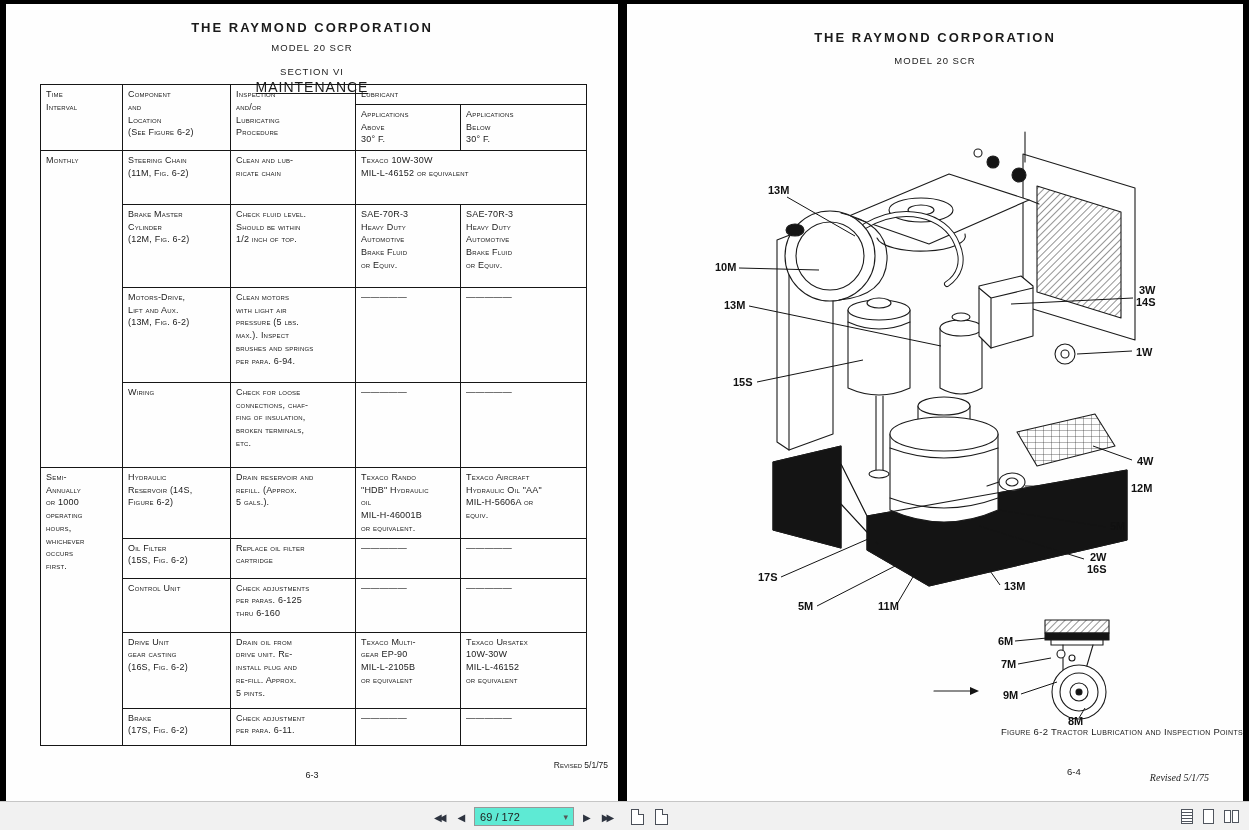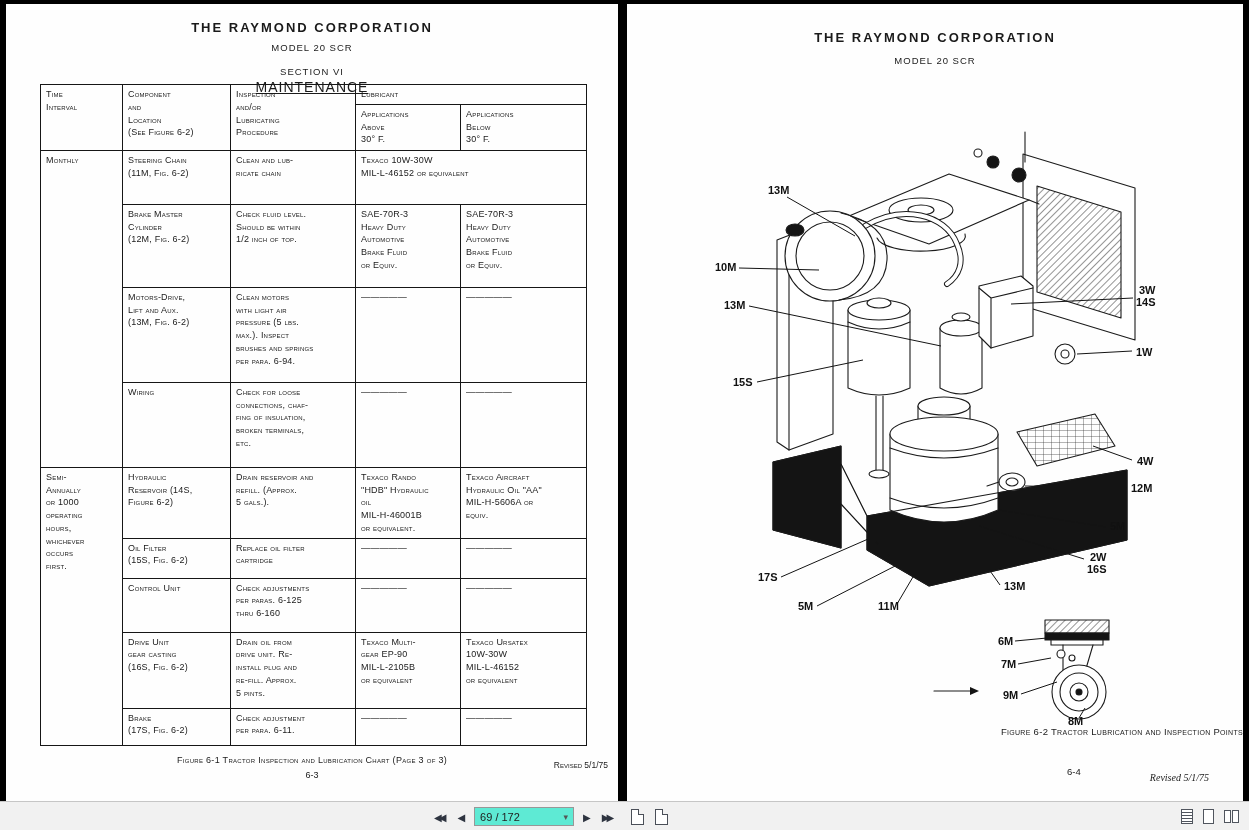--- a/index.html
+++ b/index.html
@@ -222,21 +222,20 @@
           <td>Brake
 (17S, Fig. 6-2)</td>
           <td>Check adjustment
 per para. 6-11.</td>
           <td class="dash">—————</td>
           <td class="dash">—————</td>
         </tr>
       </tbody>
     </table>
 
-    <div class="lp-caption">Figure 6-1  Tractor Inspection and Lubrication Chart  (Page 3 of 3)</div>
     <div class="lp-revised">Revised  5/1/75</div>
     <div class="lp-pagenum">6-3</div>
   </div>
 
   <div class="page page-right">
 
     <svg class="figure-svg" viewBox="0 0 616 797">
       <defs>
         <pattern id="hatch" patternUnits="userSpaceOnUse" width="5" height="5" patternTransform="rotate(45)">
           <line x1="0" y1="0" x2="0" y2="5" stroke="#2a2a2a" stroke-width="1"></line>

